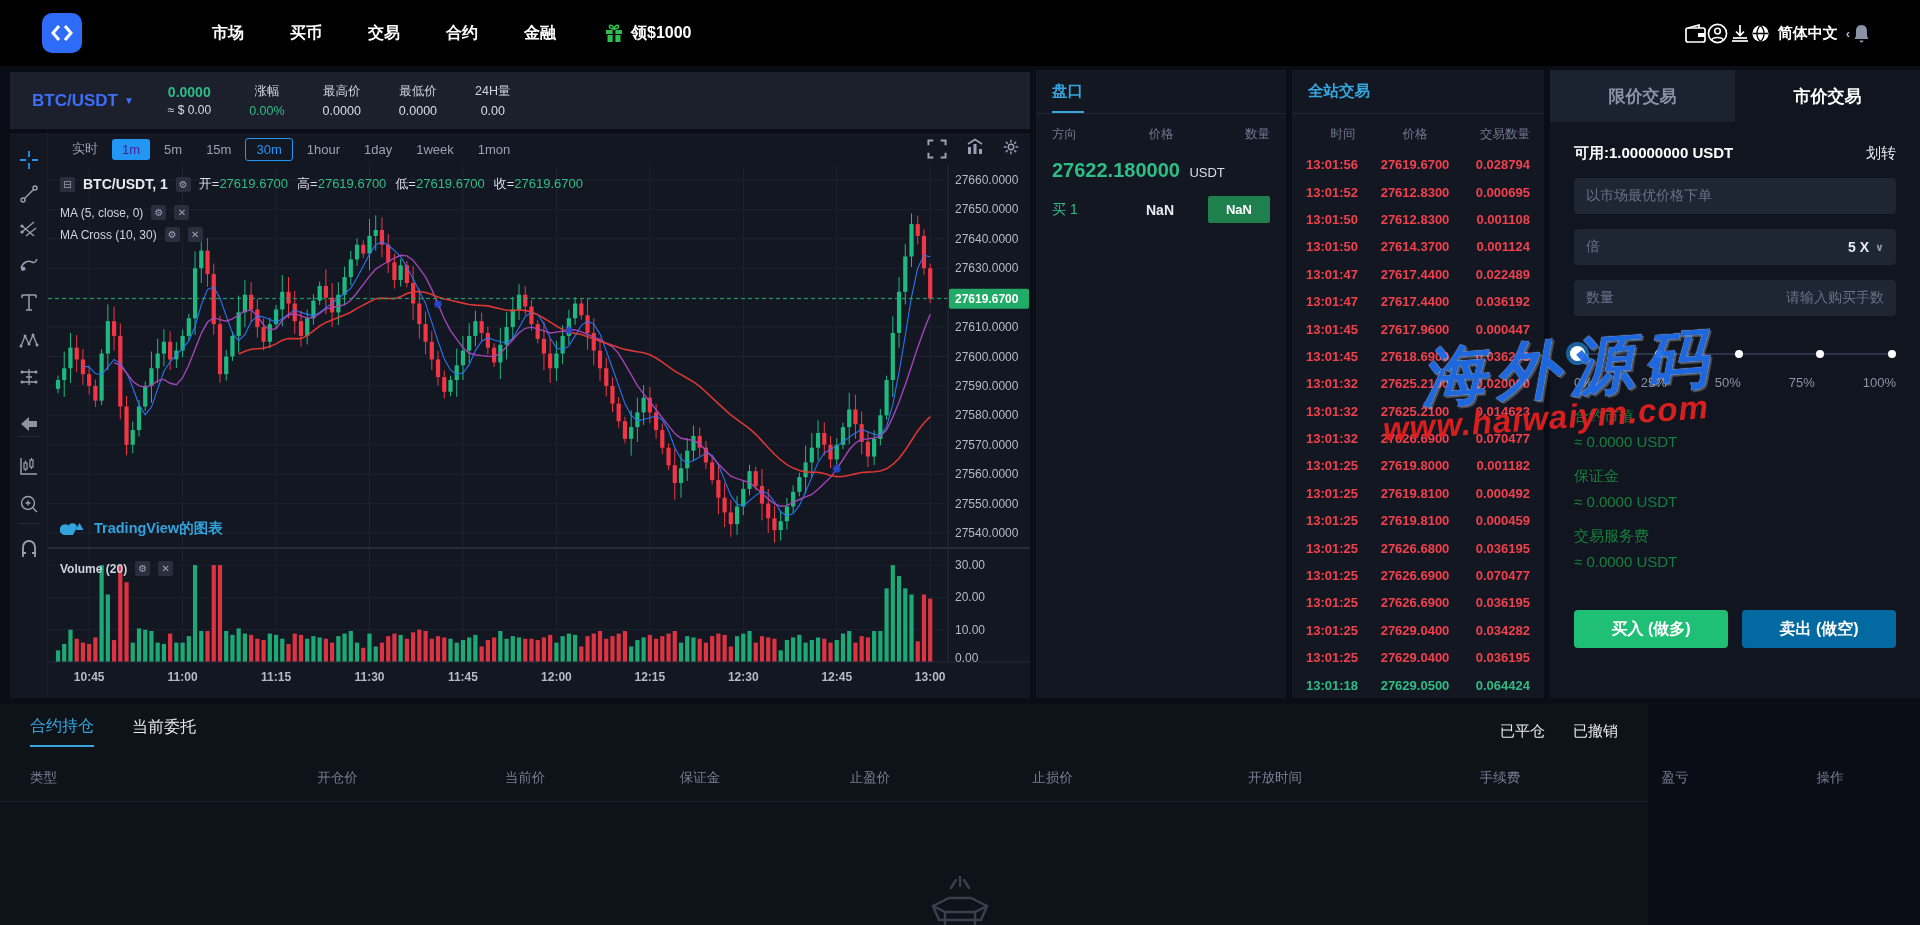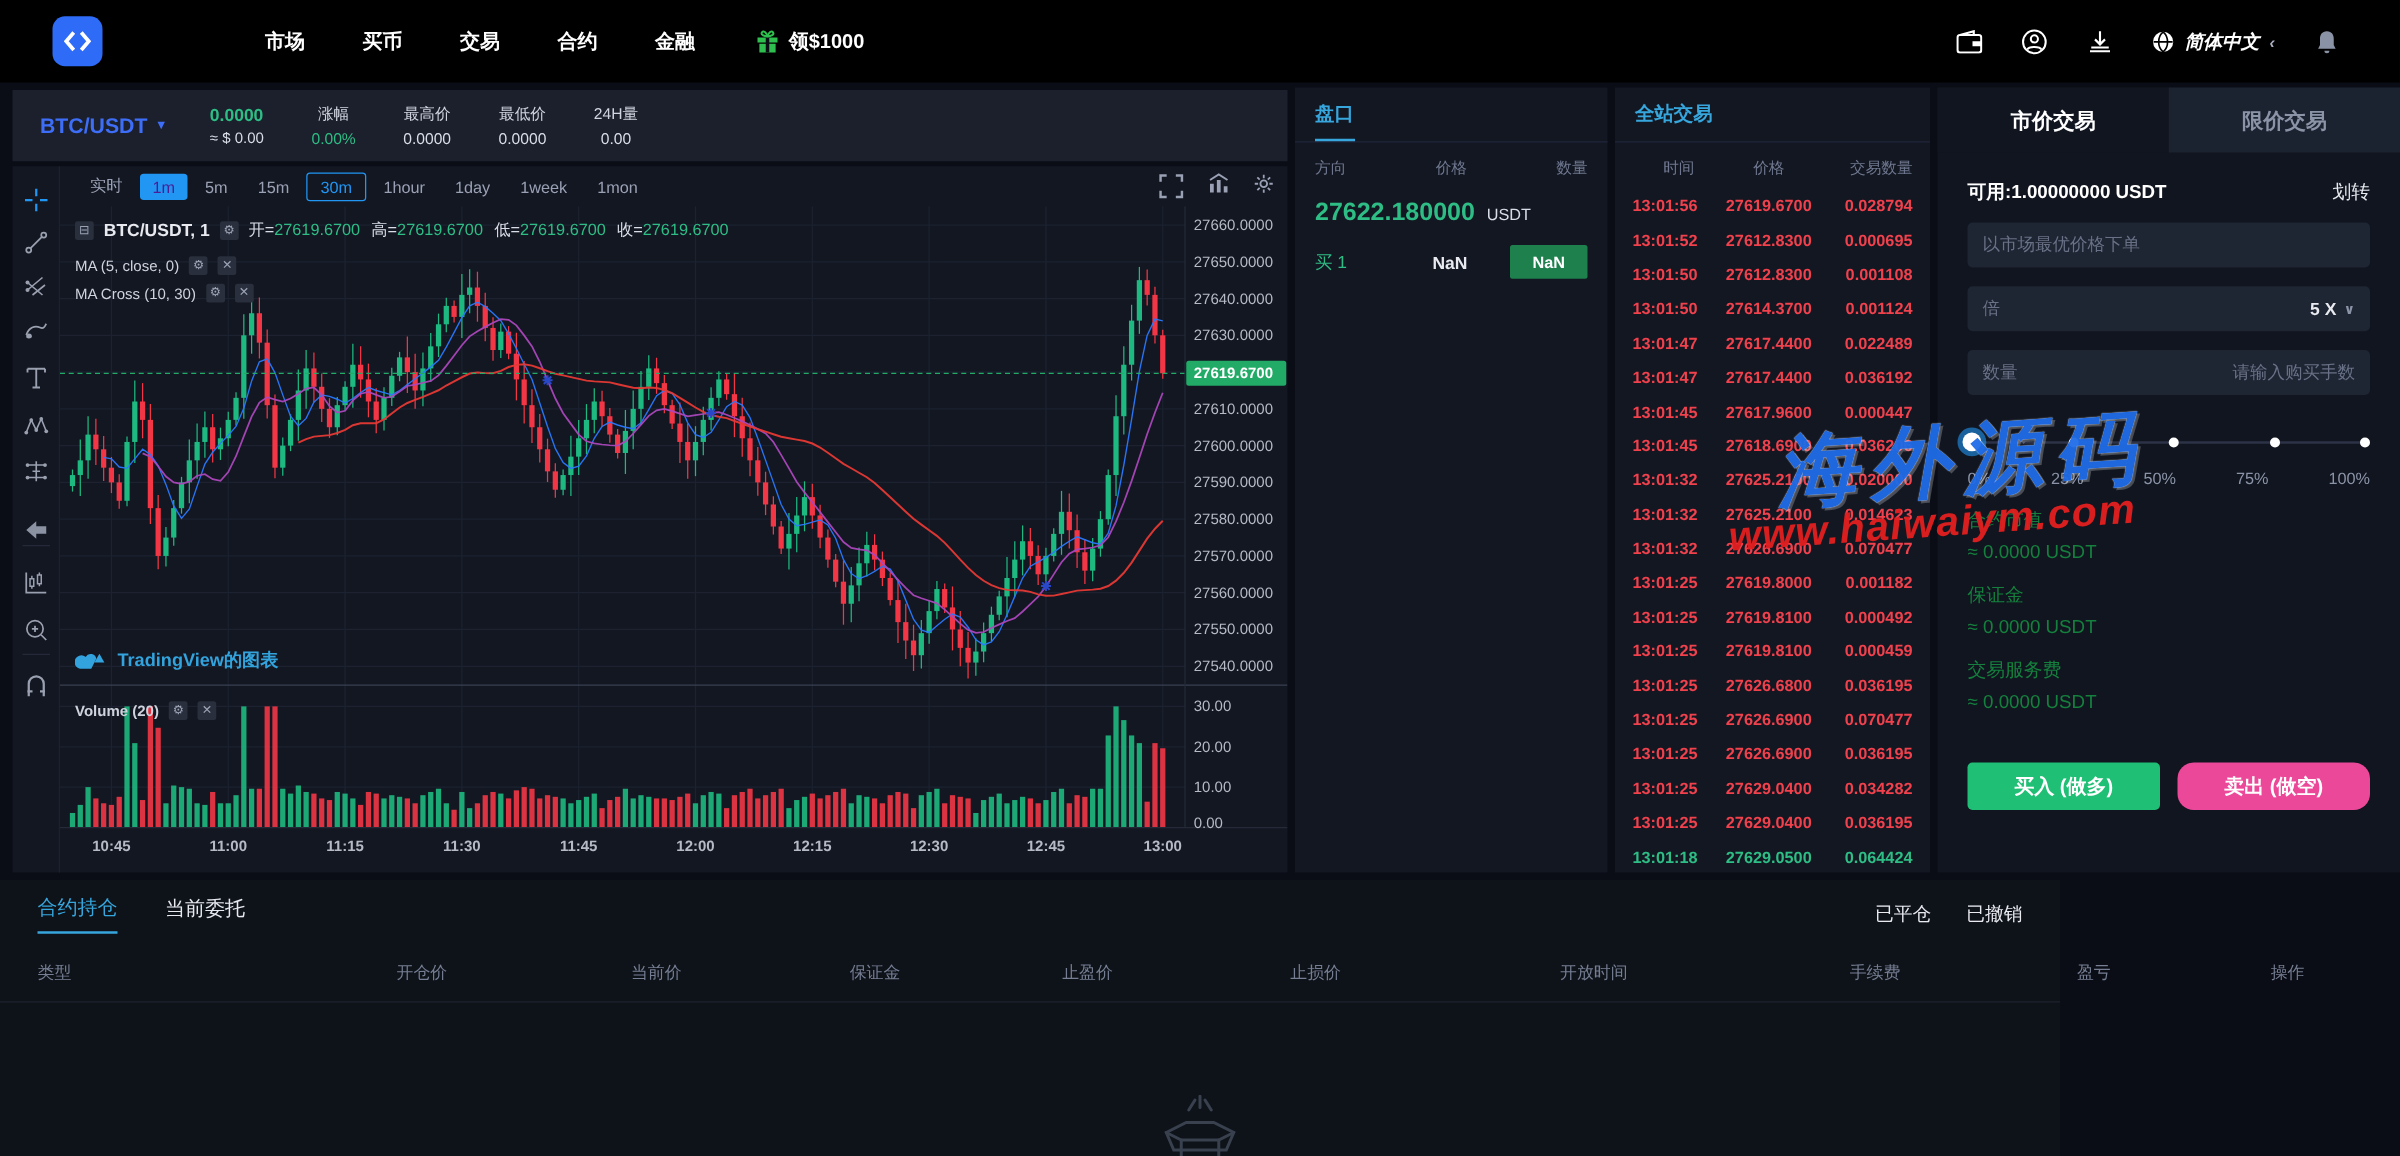--- a/index.html
+++ b/index.html
@@ -5,21 +5,21 @@
   html,body{margin:0;padding:0;background:#06080f;}
   *{box-sizing:border-box;}
   #app{position:relative;width:1920px;height:925px;overflow:hidden;
        font-family:"Liberation Sans","DejaVu Sans",sans-serif;color:#d9dde7;background:#0a0d15;}
   
   #navbar{position:absolute;left:0;top:0;width:1920px;height:66px;background:#000;display:flex;align-items:center;}
   .logo{width:40px;height:40px;border-radius:10px;background:#2e6bf6;margin-left:42px;display:flex;align-items:center;justify-content:center;}
   #nav-menu{display:flex;gap:46px;margin-left:130px;}
   #nav-menu .nav-item{color:#fff;font-size:16px;font-weight:bold;cursor:pointer;white-space:nowrap;}
   .bonus{display:flex;align-items:center;gap:7px;margin-left:48px;color:#fff;font-size:16px;font-weight:bold;}
-  .nav-right{margin-left:auto;display:flex;align-items:center;gap:30px;margin-right:48px;font-style:italic;}
+  .nav-right{margin-left:auto;display:flex;align-items:center;margin-right:48px;}
   .nav-ico{width:22px;height:22px;display:flex;align-items:center;justify-content:center;cursor:pointer;}
   .lang{display:flex;align-items:center;gap:8px;color:#fff;font-size:15px;font-weight:bold;cursor:pointer;}
   .lang .chev{color:#aab1c2;font-size:13px;}
   
   .panel{position:absolute;background:#131722;}
   #ticker{left:10px;top:72px;width:1020px;height:57px;background:#1b202c;display:flex;align-items:center;}
   .pair{color:#3e6ef7;font-weight:bold;font-size:17px;margin-left:22px;display:flex;align-items:center;gap:6px;cursor:pointer;}
   .pair .caret{font-size:10px;}
   .tk-price{margin-left:34px;text-align:left;}
   .tk-price .p{color:#2ebd85;font-size:14px;font-weight:bold;}
@@ -93,21 +93,21 @@
   .slider{position:relative;margin-top:30px;height:18px;}
   .slider .track{position:absolute;left:2px;right:2px;top:7px;height:2px;background:#2c3347;}
   .slider .dot{position:absolute;top:4px;width:8px;height:8px;border-radius:50%;background:#fff;}
   .slider .handle{position:absolute;left:-4px;top:0;width:15px;height:15px;border-radius:50%;background:#fff;box-shadow:0 0 0 4px rgba(33,150,243,.6);cursor:pointer;}
   #slider-labels{display:flex;justify-content:space-between;margin-top:11px;color:#8b93a7;font-size:13px;}
   .sum-block{margin-top:17px;font-size:15px;color:#15803d;}
   .sum-block .sv{margin-top:7px;}
   .btn-row{display:flex;gap:14px;margin-top:40px;}
   .btn{flex:1;height:38px;border-radius:4px;display:flex;align-items:center;justify-content:center;color:#fff;font-size:16px;font-weight:bold;cursor:pointer;}
   .btn.buy{background:#1fbf75;}
-  .btn.sell{background:#ec4899;border-radius:13px;}
+  .btn.sell{background:#0369a1;}
   
   #bottom{position:absolute;left:0;top:704px;width:1648px;height:221px;background:#0e1219;}
   .bt-tabs{display:flex;align-items:center;padding:12px 30px 0 30px;}
   .bt-tab{font-size:16px;cursor:pointer;margin-right:38px;padding-bottom:8px;}
   .bt-tab.active{color:#36a6dd;border-bottom:2px solid #36a6dd;}
   .bt-tab.plain{color:#e8eaf0;}
   .bt-links{margin-left:auto;display:flex;gap:28px;}
   .bt-link{color:#e8eaf0;font-size:15px;cursor:pointer;}
   #pos-headers{display:grid;grid-template-columns:240px 195px 180px 170px 170px 195px 250px 200px 150px 160px;
      margin-top:22px;padding-bottom:14px;border-bottom:1px solid #1d222e;color:#757e92;font-size:13.5px;}
@@ -976,22 +976,22 @@
         <div class="tr-row buy">
           <span class="c1">13:01:18</span>
           <span class="c2">27629.0500</span>
           <span class="c3">0.064424</span>
         </div>
       </div>
   </div>
 
   <div id="form-panel" class="panel">
     <div class="form-tabs">
+      <div class="form-tab inactive">限价交易</div>
       <div class="form-tab active">市价交易</div>
-      <div class="form-tab inactive">限价交易</div>
     </div>
     <div class="form-body">
       <div class="avail-row">
         <span class="av">可用:1.00000000 USDT</span>
         <span class="tr">划转</span>
       </div>
       <div class="f-input">
         <span class="ph">以市场最优价格下单</span>
       </div>
       <div class="f-input">

